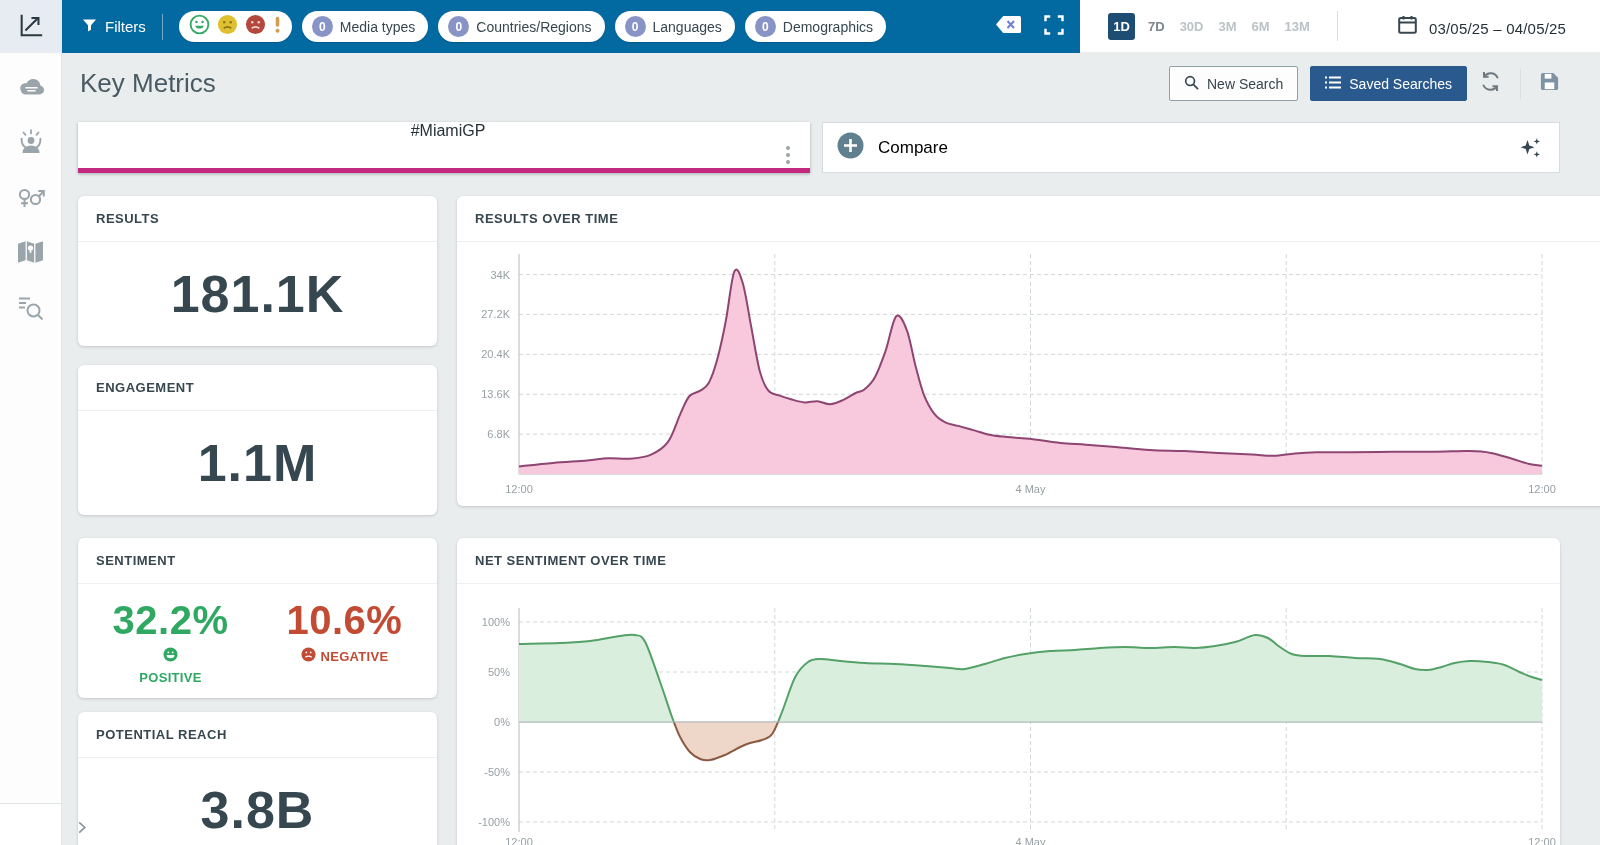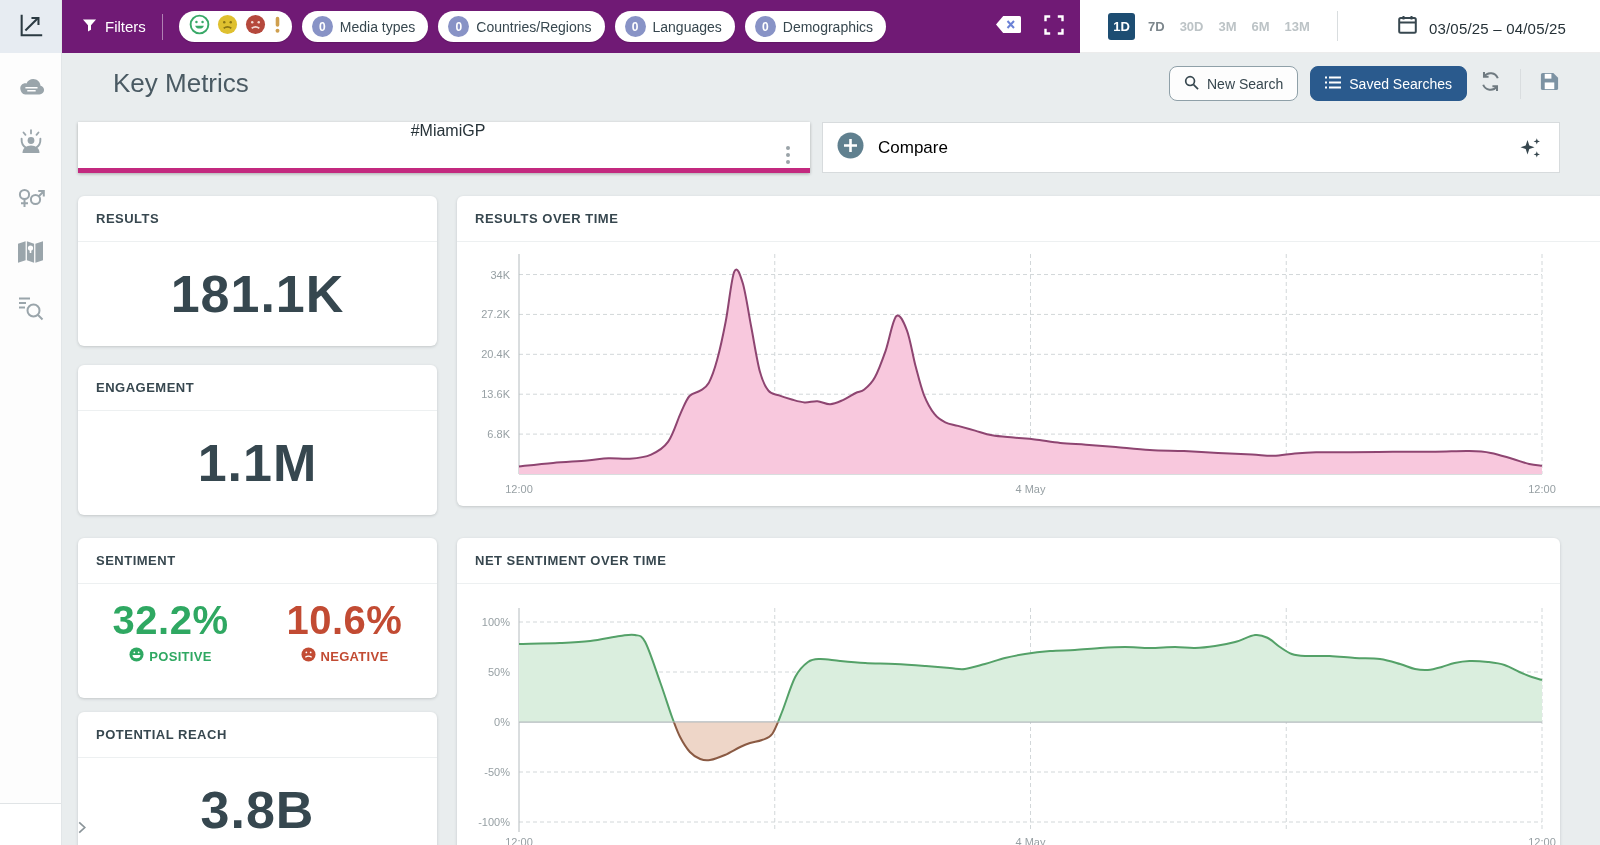--- a/index.html
+++ b/index.html
@@ -10,41 +10,41 @@
   }
   
   .sidebar { position:absolute; left:0; top:0; width:62px; height:845px; background:#fdfdfd; border-right:1px solid #e2e6e8; z-index:5; }
   .logo-tile { height:53px; background:#e7ecf2; display:flex; align-items:center; justify-content:center; }
   .side-icons { display:flex; flex-direction:column; align-items:center; gap:27px; padding-top:22px; }
   .side-icon { width:28px; height:28px; display:flex; align-items:center; justify-content:center; cursor:pointer; }
   .sidebar-footer { position:absolute; bottom:0; left:0; width:61px; height:42px; border-top:1px solid #e0e4e6; background:#fff; }
   .expand-btn { position:absolute; left:70px; top:818px; z-index:6; width:22px; height:22px; display:flex; align-items:center; justify-content:center; cursor:pointer; }
   
   .topbar { position:absolute; left:62px; top:0; right:0; height:53px; display:flex; }
-  .topbar-blue { width:1018px; background:#701a75; display:flex; align-items:center; padding:0 16px 0 20px; gap:10px; }
+  .topbar-blue { width:1018px; background:#0369a1; display:flex; align-items:center; padding:0 16px 0 20px; gap:10px; }
   .filters-btn { display:flex; align-items:center; gap:8px; color:#fff; font-size:15px; cursor:pointer; }
   .tb-divider { width:1px; height:26px; background:rgba(255,255,255,.45); margin:0 6px; }
   .pill { background:#fff; border-radius:16px; height:31px; display:flex; align-items:center; padding:0 10px; gap:7px; cursor:pointer; box-shadow:0 1px 1px rgba(0,0,0,.15); }
   .pill .count { width:21px; height:21px; border-radius:50%; background:#8893c6; color:#fff; font-size:12px; font-weight:bold; display:flex; align-items:center; justify-content:center; }
   .pill .plabel { font-size:14px; color:#37474f; padding-right:3px; white-space:nowrap; }
   .tb-spacer { flex:1; }
   .tb-icon { cursor:pointer; display:flex; align-items:center; margin-left:12px; }
   .topbar-right { flex:1; background:#ffffff; display:flex; align-items:center; padding:0 0 0 28px; border-bottom:1px solid #ececec; }
   .tr-item { font-size:13px; font-weight:bold; margin-right:15px; cursor:pointer; }
   .tr-item.selected { width:27px; height:27px; background:#1d4d72; color:#fff; border-radius:3px; display:flex; align-items:center; justify-content:center; margin-right:13px; }
   .tr-item.enabled { color:#7c868c; }
   .tr-item.disabled { color:#bcc3c6; cursor:default; }
   .tr-sep { width:1px; height:30px; background:#d9dddf; margin:0 24px 0 12px; }
   .date-range { display:flex; align-items:flex-end; gap:12px; margin-left:36px; cursor:pointer; }
   .date-range span { font-size:15px; color:#263238; letter-spacing:.2px; }
   
-  .page-header { position:absolute; left:80px; top:66px; right:40px; display:flex; align-items:center;margin-left:33px; }
+  .page-header { position:absolute; left:80px; top:66px; right:40px; display:flex; align-items:center; }
   .page-title { font-size:26px; font-weight:400; color:#4a5a63; }
   .header-actions { margin-left:auto; display:flex; align-items:center; gap:12px; }
-  .btn { height:35px; display:flex; align-items:center; gap:8px; padding:0 14px; font-size:14px; border-radius:8px; cursor:pointer; }
+  .btn { height:35px; display:flex; align-items:center; gap:8px; padding:0 14px; font-size:14px; border-radius:2px; cursor:pointer; }
   .btn-outline { background:#fdfdfd; border:1px solid #8fa0a8; color:#37474f; }
   .btn-primary { background:#2a5a8d; border:1px solid #2a5a8d; color:#fff; }
   .action-icon { cursor:pointer; display:flex; align-items:center; }
   .h-sep { width:1px; height:30px; background:#d9dddf; margin:0 6px; }
   
   .search-row { position:absolute; left:78px; top:122px; right:40px; height:51px; display:flex; gap:12px; }
   .query-card { width:732px; background:#fff; box-shadow:0 1px 3px rgba(0,0,0,.28); border-bottom:5px solid #c3297f; display:flex; align-items:center; padding:0 14px 0 22px;flex-direction:column; }
   .query-text { font-size:16px; color:#263238; }
   .kebab { margin-left:auto; display:flex; flex-direction:column; gap:3px; padding:6px; cursor:pointer; }
   .kebab i { width:4px; height:4px; border-radius:50%; background:#9aa3a8; }
@@ -60,21 +60,21 @@
   #card-engagement{ left:78px; top:365px; width:359px; height:150px; }
   #card-sentiment { left:78px; top:538px; width:359px; height:160px; }
   #card-reach     { left:78px; top:712px; width:359px; height:150px; }
   #card-chart1    { left:457px; top:196px; width:1229px; height:310px; }
   #card-chart2    { left:457px; top:538px; width:1103px; height:340px; }
   .sent-body { height:114px; display:flex; justify-content:center; gap:58px; padding-top:14px; }
   .sent-col { text-align:center; }
   .sent-val { font-size:40px; font-weight:bold; letter-spacing:.5px; }
   .sent-val.pos { color:#2fa862; } .sent-val.neg { color:#c24b33; }
   .sent-label { margin-top:4px; display:flex; align-items:center; justify-content:center; gap:5px; font-size:13px; font-weight:bold; letter-spacing:.3px; }
-  .sent-label.pos { color:#2fa862; } .sent-label.neg { color:#c24b33; }
+  .sent-label.pos { color:#2fa862;flex-direction:column; } .sent-label.neg { color:#c24b33; }
   .chart-svg { position:absolute; left:0; top:46px; }
   svg.chart-svg text { font-family:"Liberation Sans", sans-serif; font-size:11px; fill:#97a0a4; }
   svg .grid { stroke:#d2d7d9; stroke-width:1; stroke-dasharray:4 3; }
   svg .axis { stroke:#b4bbbe; stroke-width:1; }
 </style>
 </head>
 <body>
 
 <div id="app">
 

